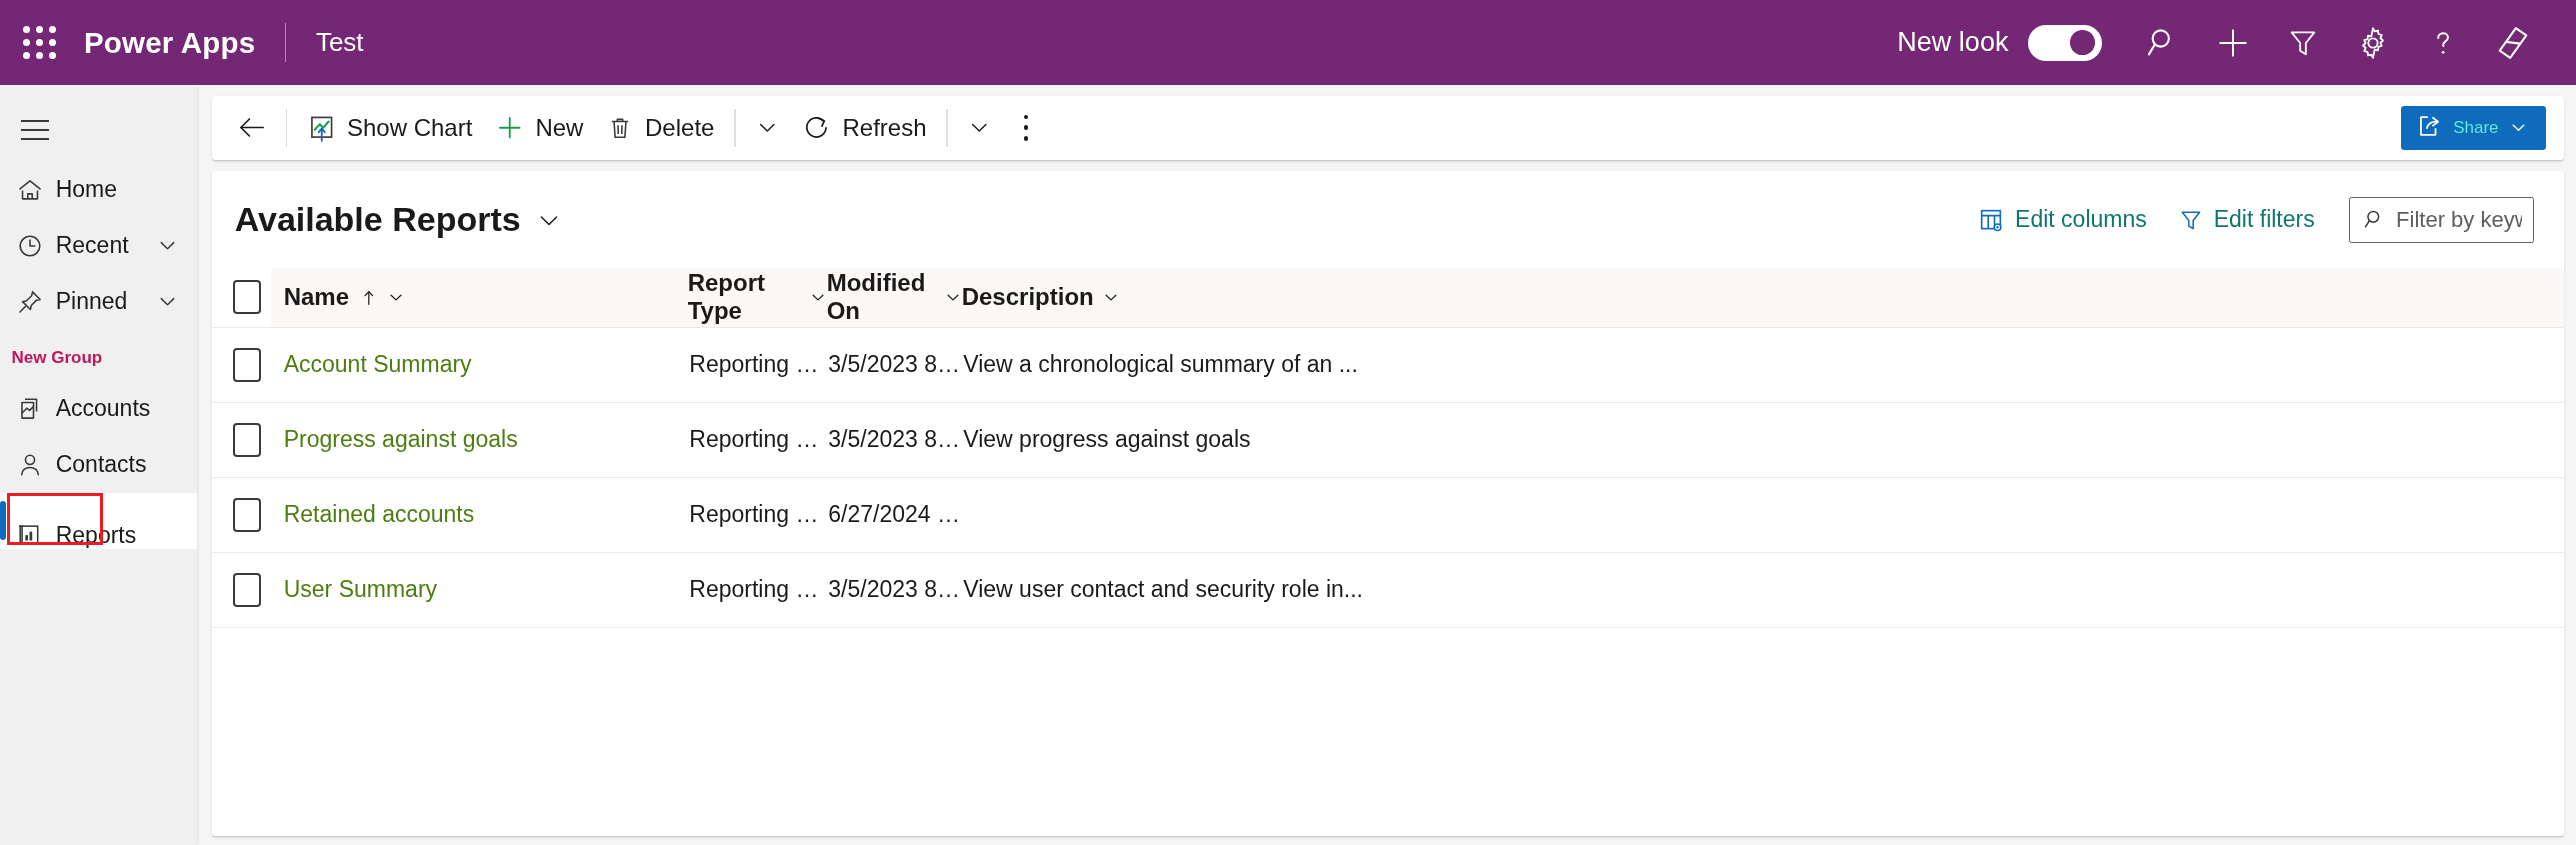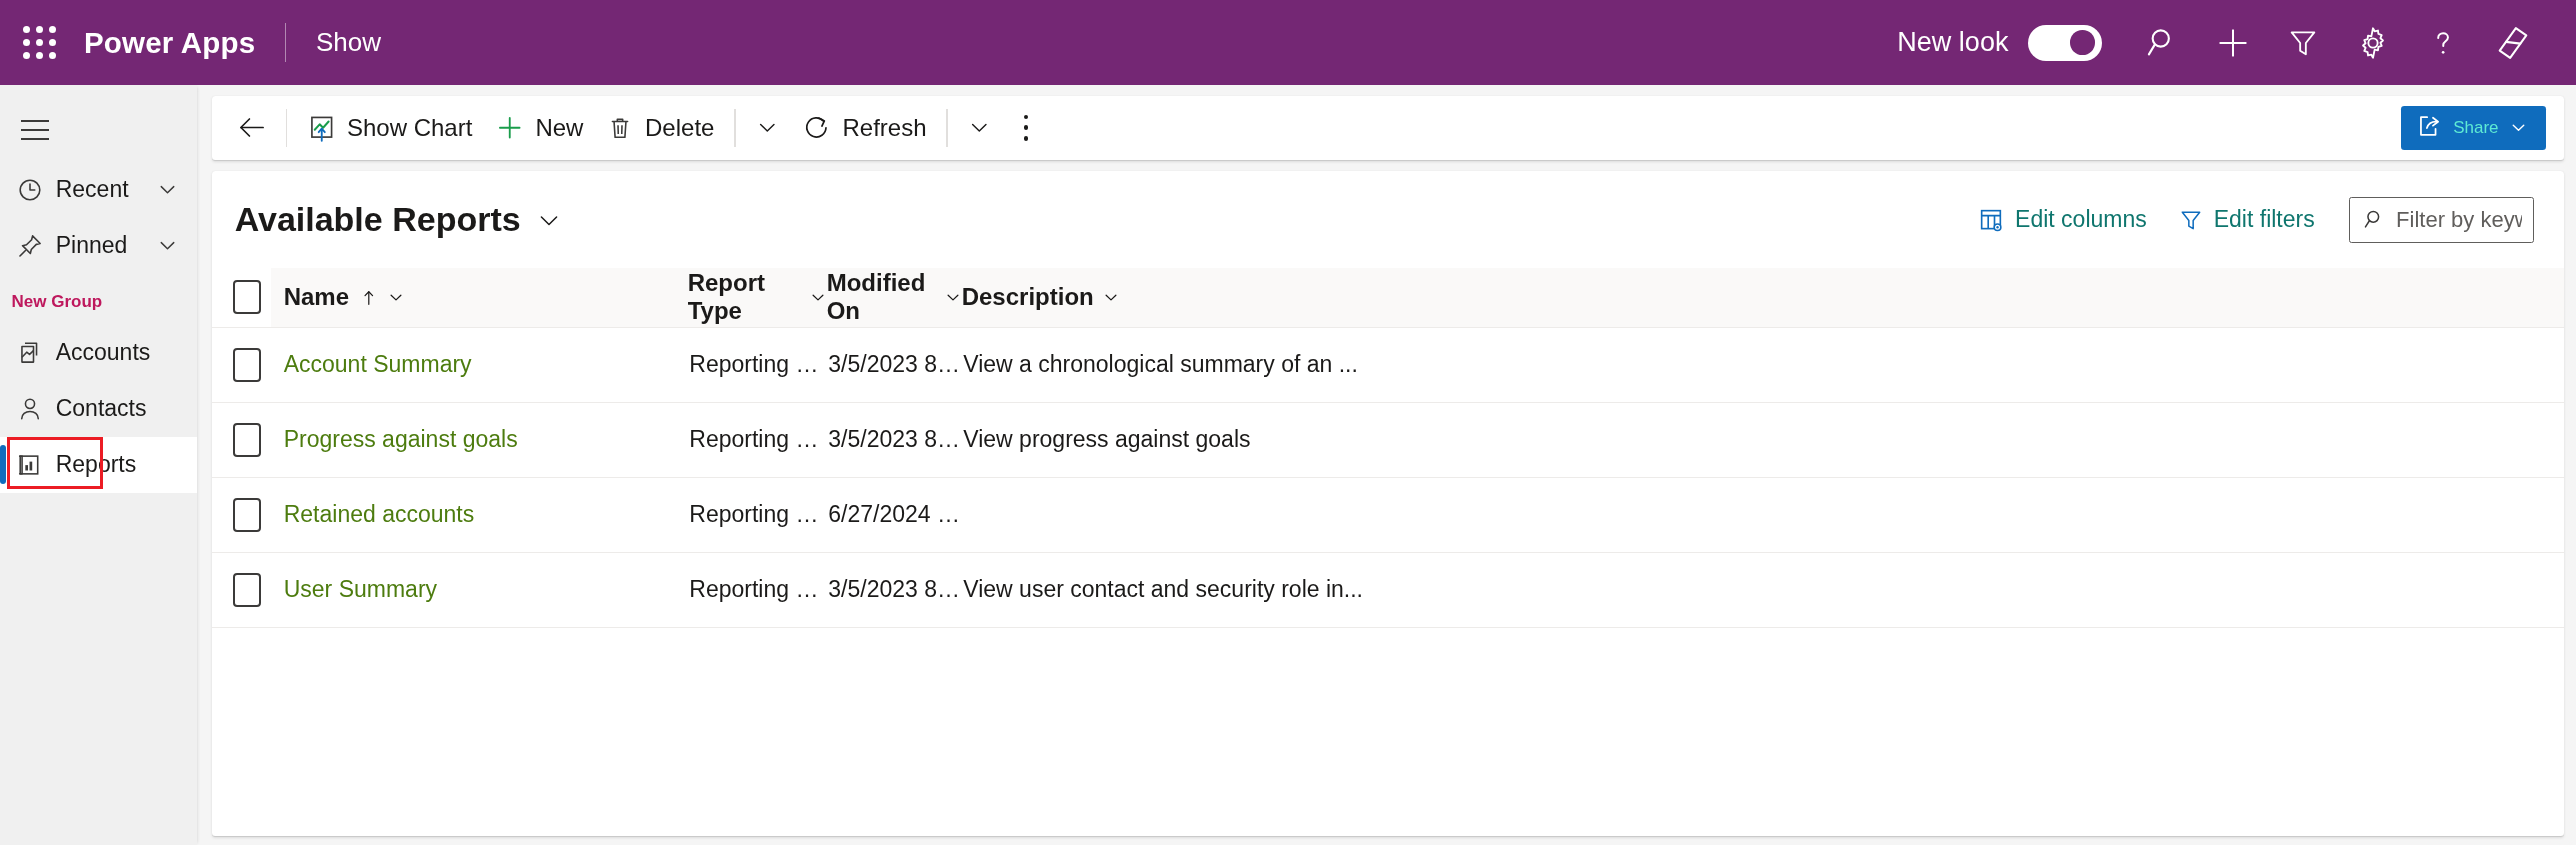--- a/index.html
+++ b/index.html
@@ -80,21 +80,21 @@
     width:36px;flex:0 0 36px;display:flex;align-items:center;justify-content:center;
   }
   .nav-item .lbl{
     font-size:23px;color:#1b1a19;margin-left:8.2px;white-space:nowrap;
   }
   .nav-item .chev{margin-left:auto;margin-right:18px;display:flex;}
   .nav-group-title{
     font-size:17px;font-weight:700;color:#be185d;
     padding:18px 0 13px 11.5px;
   }
-  .nav-item.selected{background:#fff;}
+  .nav-item.selected{background:#fff;align-items:flex-end;}
   .nav-item.selected::before{
     content:"";position:absolute;left:0;top:8.2px;bottom:8.2px;
     width:5.7px;border-radius:3.3px;background:#0f6cbd;
   }
   #reports-highlight{
     position:absolute;left:6.5px;top:0;width:96px;height:52px;
     border:3.3px solid #ec1c24;pointer-events:none;
   }
 
   
@@ -212,21 +212,21 @@
         <i></i>
         <i></i>
         <i></i>
     </div>
   </div>
 
   <div id="brand-title">Power Apps</div>
 
   <div class="hdr-divider"></div>
 
-  <div id="env-title">Show</div>
+  <div id="env-title">Test</div>
 
   <div class="hdr-spacer"></div>
 
   <div id="newlook-label">New look</div>
 
   <div class="toggle">
     <div class="knob"></div>
   </div>
 
   <div class="hdr-icon" style="margin-left:26px;">
@@ -274,20 +274,30 @@
 <div id="body-wrap">
 
   <nav id="sidebar">
 
     <div id="hamburger">
       <i></i>
         <i></i>
         <i></i>
     </div>
 
+    <div class="nav-item">
+      <span class="ico">
+        <svg width="28" height="28" viewBox="0 0 24 24" fill="none" stroke="#3b3a39" stroke-width="1.35">
+          <path d="M3.4 11.1 12 4.2 20.6 11.1" stroke-linecap="round" stroke-linejoin="round"></path>
+          <path d="M5.6 12.5 V19.6 H18.4 V12.5" stroke-linejoin="round"></path>
+          <path d="M10.1 19.6 V15.3 H13.9 V19.6" stroke-linejoin="round"></path>
+        </svg>
+      </span>
+      <span class="lbl">Home</span>
+    </div>
 
     <div class="nav-item">
       <span class="ico">
         <svg width="28" height="28" viewBox="0 0 24 24" fill="none" stroke="#3b3a39" stroke-width="1.35">
           <circle cx="12" cy="12" r="8.4"></circle>
           <path d="M12 6.9 V12 H16.1" stroke-linecap="round" stroke-linejoin="round"></path>
         </svg>
       </span>
       <span class="lbl">Recent</span>
       <span class="chev">

